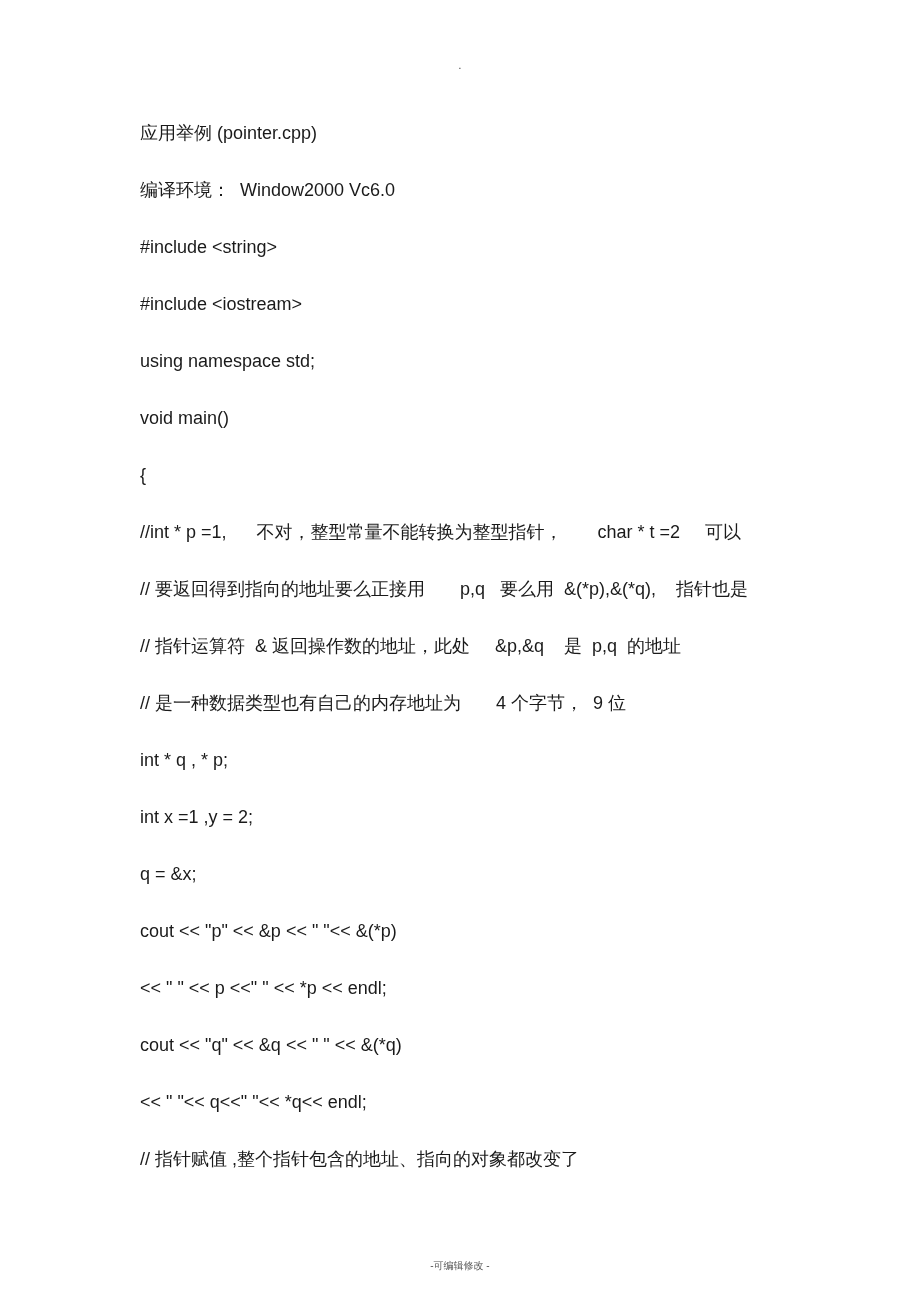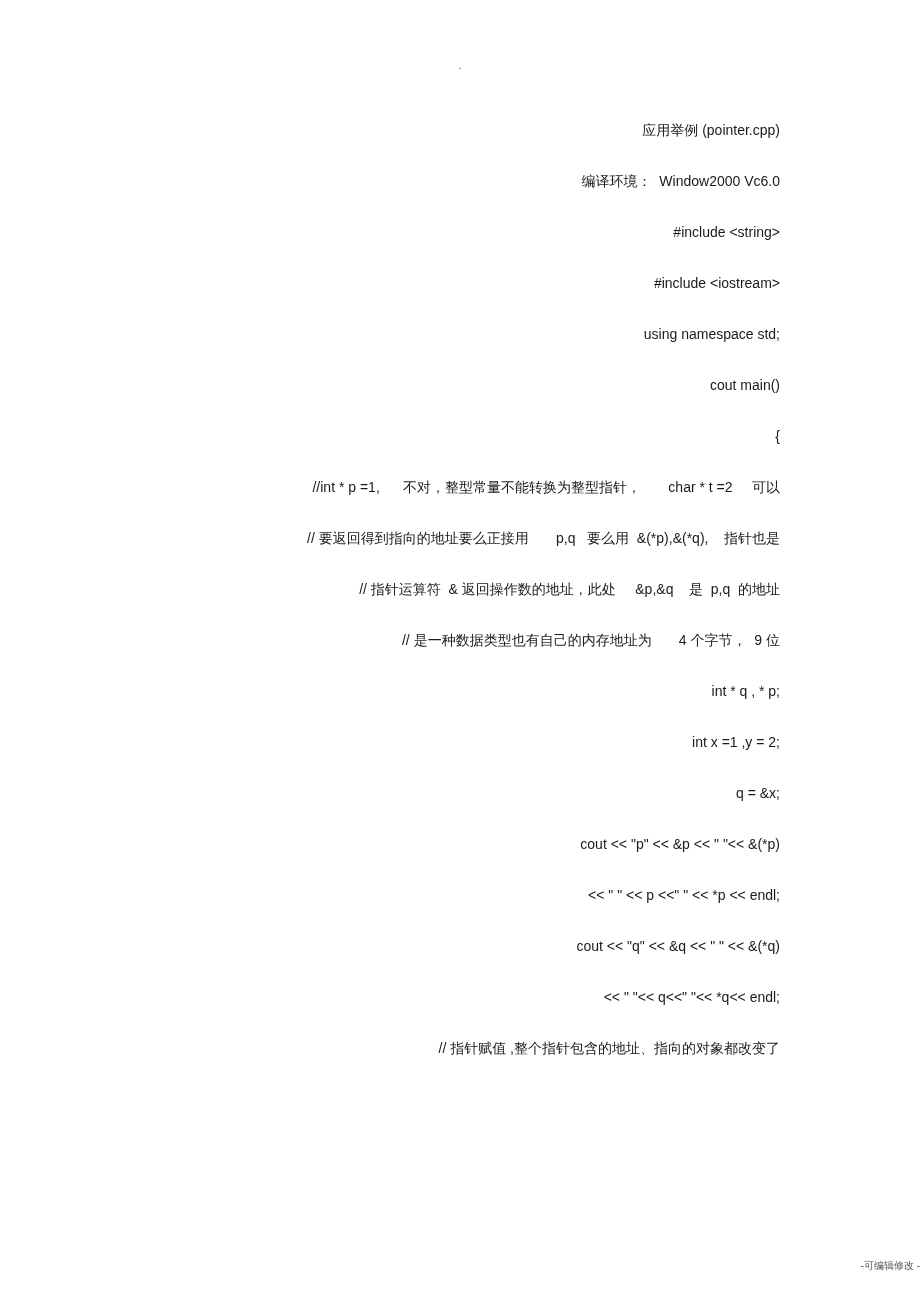--- a/index.html
+++ b/index.html
@@ -18,52 +18,51 @@
   }
   .top-dot {
     position: absolute;
     top: 60px;
     left: 50%;
     transform: translateX(-50%);
     font-size: 10px;
     color: #333;
   }
   .line {
-    font-size: 14px;
+    font-size: 18px;
     line-height: 1.5;
     color: #1a1a1a;
     margin-bottom: 30px;
     white-space: pre;
     font-family: Arial, "SimSun", sans-serif;
-    text-align: right;
   }
   .footer {
     position: absolute;
     bottom: 30px;
     left: 0;
     right: 0;
-    text-align: right;
+    text-align: center;
     font-size: 10px;
     color: #555;
   }
 </style>
 </head>
 <body>
 
 <div class="page">
   <div class="top-dot">.</div>
 
   <div style="height:50px;"></div>
 
   <div class="line">应用举例 (pointer.cpp)</div>
   <div class="line">编译环境：  Window2000 Vc6.0</div>
   <div class="line">#include &lt;string&gt;</div>
   <div class="line">#include &lt;iostream&gt;</div>
   <div class="line">using namespace std;</div>
-  <div class="line">cout main()</div>
+  <div class="line">void main()</div>
   <div class="line">{</div>
   <div class="line">//int * p =1,      不对，整型常量不能转换为整型指针，       char * t =2     可以</div>
   <div class="line">// 要返回得到指向的地址要么正接用       p,q   要么用  &amp;(*p),&amp;(*q),    指针也是</div>
   <div class="line">// 指针运算符  &amp; 返回操作数的地址，此处     &amp;p,&amp;q    是  p,q  的地址</div>
   <div class="line">// 是一种数据类型也有自己的内存地址为       4 个字节，  9 位</div>
   <div class="line">int * q , * p;</div>
   <div class="line">int x =1 ,y = 2;</div>
   <div class="line">q = &amp;x;</div>
   <div class="line">cout &lt;&lt; "p" &lt;&lt; &amp;p &lt;&lt; " "&lt;&lt; &amp;(*p)</div>
   <div class="line">&lt;&lt; " " &lt;&lt; p &lt;&lt;" " &lt;&lt; *p &lt;&lt; endl;</div>

